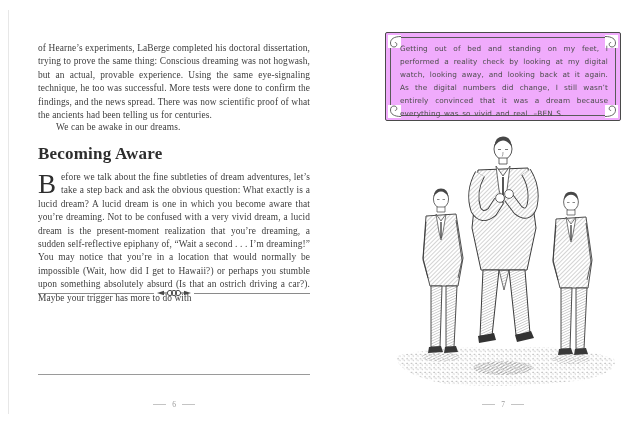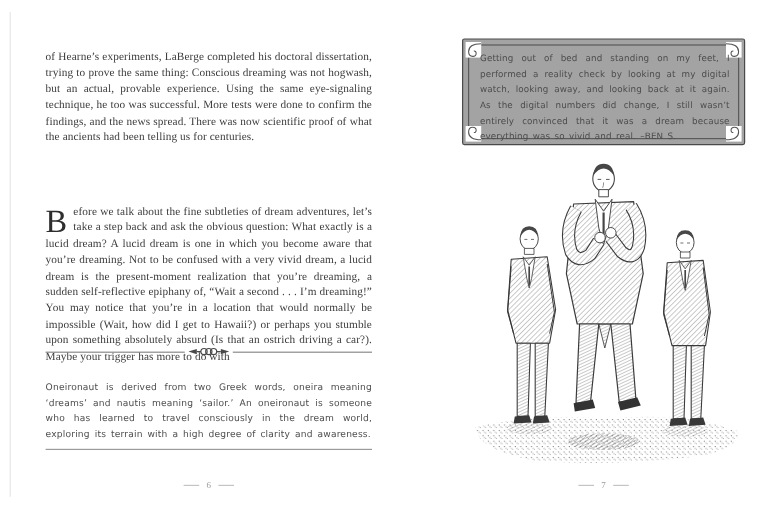--- a/index.html
+++ b/index.html
@@ -27,21 +27,21 @@
   #bottom-rule{top:374px;height:1px;background:#9a9a9a;}
 
   .pagenum{position:absolute;display:flex;align-items:center;justify-content:center;gap:6px;
     font-size:7.5px;color:#9a9a9a;}
   .pagenum .dash{width:13px;height:1px;background:#c4c4c4;}
   #pagenum-left{left:38px;width:272px;top:400px;}
   #pagenum-right{left:385px;width:236px;top:400px;}
 
   
   #quote-box{position:absolute;left:385px;top:32px;width:236px;height:89px;
-    border:1px solid #4a4a4a;border-radius:2px;box-sizing:border-box;background:#a3a3a3;}
+    border:1px solid #4a4a4a;border-radius:2px;box-sizing:border-box;background:#f0abfc;}
   #quote-frame{position:absolute;left:4px;top:4px;right:4px;bottom:4px;
     border:1px solid #5a5a5a;}
   .curl{position:absolute;width:13px;height:13px;background:#fff;}
   .curl svg{display:block;}
   .curl.tl{left:-3px;top:-3px;}
   .curl.tr{right:-3px;top:-3px;transform:scaleX(-1);}
   .curl.bl{left:-3px;bottom:-3px;transform:scaleY(-1);}
   .curl.br{right:-3px;bottom:-3px;transform:scale(-1,-1);}
   #quote-text{position:absolute;left:14px;top:9px;width:208px;
     font-family:"DejaVu Sans", sans-serif;font-size:7.3px;line-height:13px;color:#4c4c4c;
@@ -51,42 +51,43 @@
   #illustration{position:absolute;left:388px;top:128px;width:232px;height:264px;}
 </style>
 </head>
 <body>
 
 <div id="spread">
   <div id="page-edge"></div>
 
   <p class="lcol bodytext" id="para1" style="position:absolute;margin:0;">of Hearne’s experiments, LaBerge completed his doctoral dissertation, trying to prove the same thing: Conscious dreaming was not hogwash, but an actual, provable experience. Using the same eye-signaling technique, he too was successful. More tests were done to confirm the findings, and the news spread. There was now scientific proof of what the ancients had been telling us for centuries.</p>
 
-
+  <p class="lcol bodytext" id="para2" style="position:absolute;margin:0;">We can be awake in our dreams.</p>
+
+  <h2 class="lcol" id="section-heading" style="position:absolute;margin:0;">Becoming Aware</h2>
 
   <p class="lcol bodytext" id="section-body" style="position:absolute;margin:0;">
     <span id="dropcap">B</span><span>efore we talk about the fine subtleties of dream adventures, let’s take a step back and ask the obvious question: What exactly is a lucid dream? A lucid dream is one in which you become aware that you’re dreaming. Not to be confused with a very vivid dream, a lucid dream is the present-moment realization that you’re dreaming, a sudden self-reflective epiphany of, “Wait a second . . . I’m dreaming!” You may notice that you’re in a location that would normally be impossible (Wait, how did I get to Hawaii?) or perhaps you stumble upon something absolutely absurd (Is that an ostrich driving a car?). Maybe your trigger has more to do with</span>
   </p>
 
   <div class="lcol" id="divider" style="position:absolute;">
     <span class="rule"></span>
     <svg width="34" height="8" viewBox="0 0 34 8">
       <path d="M0,4 L7,1.8 L7,6.2 Z" fill="#4a4a4a"></path>
       <path d="M34,4 L27,1.8 L27,6.2 Z" fill="#4a4a4a"></path>
       <circle cx="13" cy="4" r="2.6" fill="none" stroke="#4a4a4a" stroke-width="1"></circle>
       <circle cx="17" cy="4" r="2.6" fill="none" stroke="#4a4a4a" stroke-width="1"></circle>
       <circle cx="21" cy="4" r="2.6" fill="none" stroke="#4a4a4a" stroke-width="1"></circle>
       <line x1="7" y1="4" x2="10.5" y2="4" stroke="#4a4a4a" stroke-width="1"></line>
       <line x1="23.5" y1="4" x2="27" y2="4" stroke="#4a4a4a" stroke-width="1"></line>
     </svg>
     <span class="rule"></span>
   </div>
 
 
-  <p class="lcol" id="glossary-def" style="position:absolute;margin:0;">Oneironaut is derived from two Greek words, oneira meaning ‘dreams’ and nautis meaning ‘sailor.’ An oneironaut is someone who has learned to travel consciously in the dream world, exploring its terrain with a high degree of clarity and awareness.</p>
 
   <div class="lcol" id="bottom-rule" style="position:absolute;"></div>
 
   <div class="pagenum" id="pagenum-left">
     <span class="dash"></span>
     <span>6</span>
     <span class="dash"></span>
   </div>
 
   <div id="quote-box">

